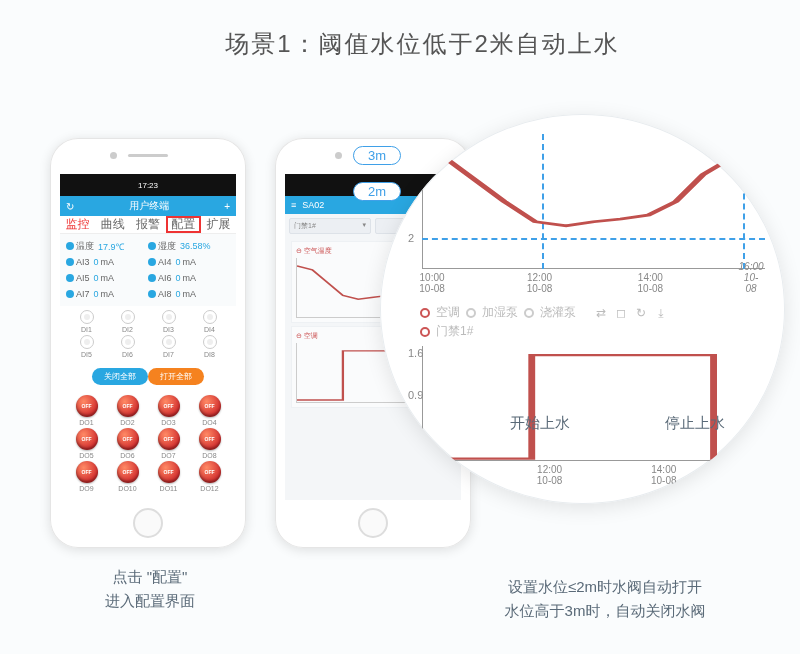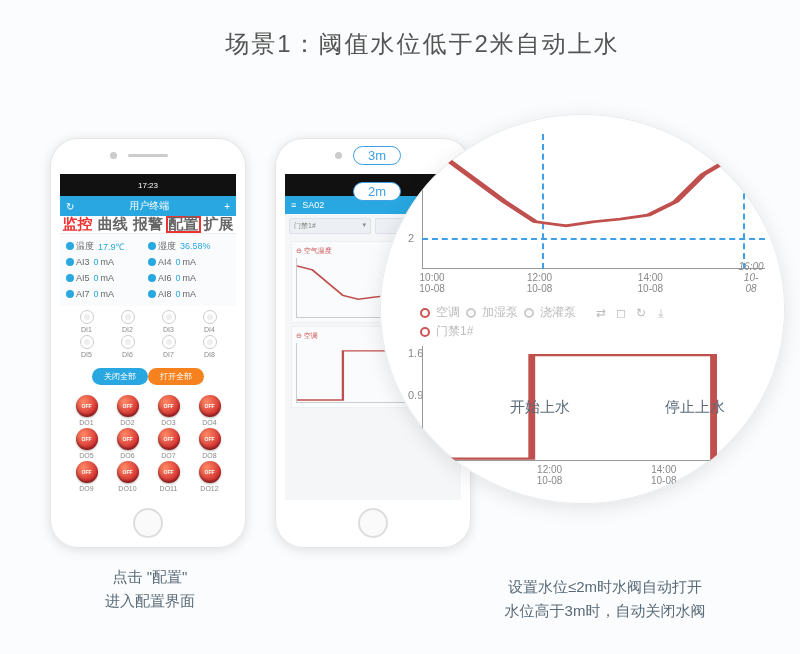--- a/index.html
+++ b/index.html
@@ -101,27 +101,26 @@
   font-size: 10px;
 }
 .appbar .center { font-weight: normal; }
 .tabs {
   display: flex;
   height: 18px;
   border-bottom: 1px solid #eee;
 }
 .tabs .tab {
   flex: 1;
-  font-size: 15px;
+  font-size: 12px;
   color: #666;
   display: flex;
   align-items: center;
   justify-content: center;
   position: relative;
-  font-weight: bold;
 }
 .tabs .tab.active { color: #e33; }
 .tabs .tab.highlight { box-shadow: inset 0 0 0 2px #e33; }
 .sensor-grid {
   padding: 4px 6px;
   background: #f9fbfc;
 }
 .sensor-row {
   display: flex;
   height: 16px;
@@ -361,20 +360,21 @@
   position: absolute;
   left: 22px;
   top: 0;
   width: calc(100% - 22px);
   height: calc(100% - 25px);
 }
 .anno {
   position: absolute;
   font-size: 15px;
   color: #5a6a78;
+  margin-top: 16px;
 }
 
 
 .badge {
   position: absolute;
   background: #fff;
   border: 1px solid #3fa0e8;
   border-radius: 14px;
   padding: 1px 14px;
   font-size: 13px;

